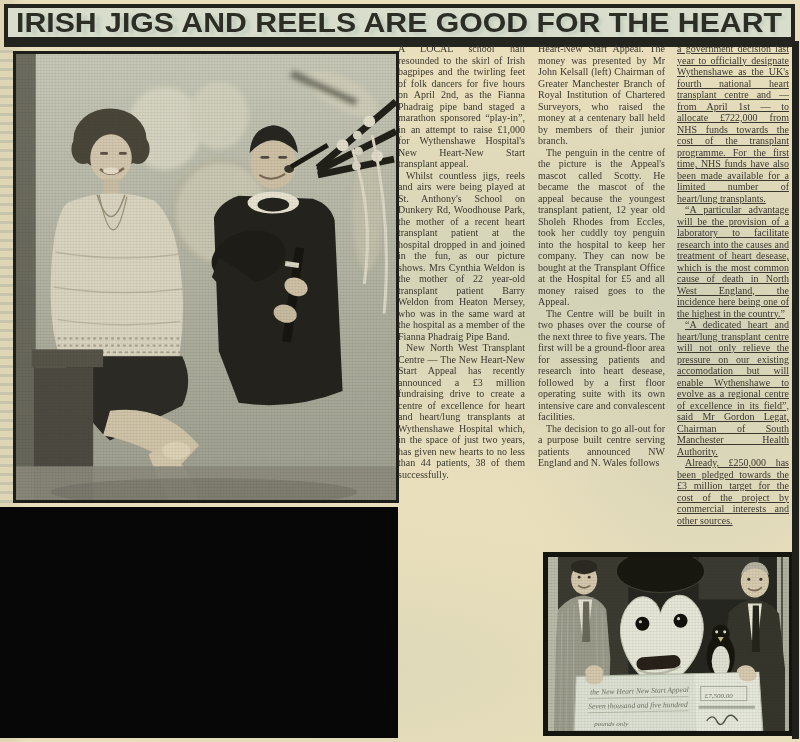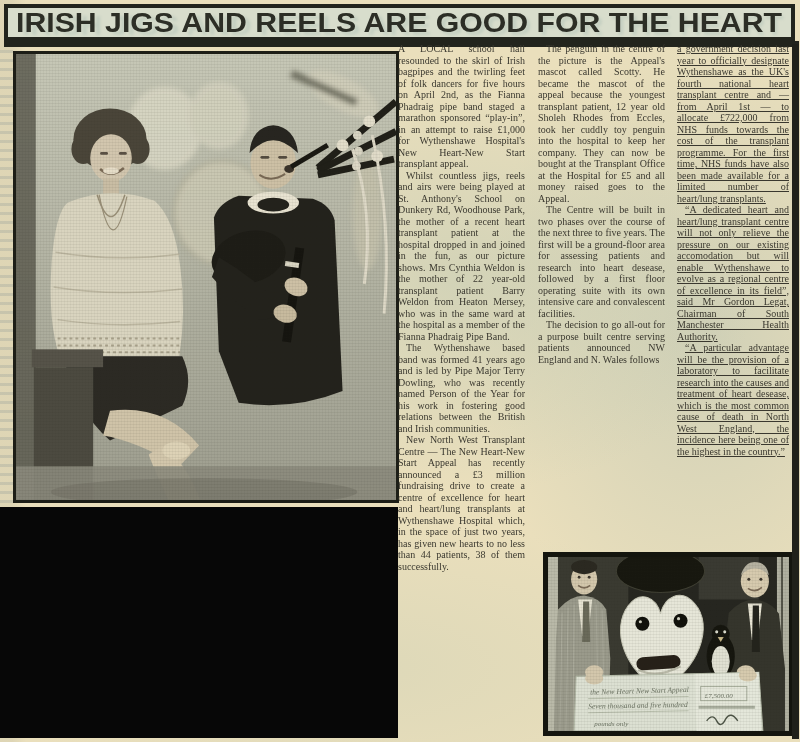--- a/index.html
+++ b/index.html
@@ -147,34 +147,35 @@
       <rect x="0" y="416" width="384" height="34" fill="#8b8a7c" opacity="0.9"></rect>
       <ellipse cx="190" cy="442" rx="155" ry="14" fill="#6f6e62" opacity="0.5"></ellipse>
     </svg>
   </div>
 
   <div class="black-block"></div>
 
   <div class="col col1">
     <p class="noindent">A LOCAL school hall resounded to the skirl of Irish bagpipes and the twirling feet of folk dancers for five hours on April 2nd, as the Fianna Phadraig pipe band staged a marathon sponsored “play-in”, in an attempt to raise £1,000 for Wythenshawe Hospital's New Heart-New Start transplant appeal.</p>
     <p>Whilst countless jigs, reels and airs were being played at St. Anthony's School on Dunkery Rd, Woodhouse Park, the mother of a recent heart transplant patient at the hospital dropped in and joined in the fun, as our picture shows. Mrs Cynthia Weldon is the mother of 22 year-old transplant patient Barry Weldon from Heaton Mersey, who was in the same ward at the hospital as a member of the Fianna Phadraig Pipe Band.</p>
-    <p>The Wythenshawe based band was formed 41 years ago and is led by Pipe Major Terry Dowling, who was recently named Person of the Year for his work in fostering good relations between the British and Irish communities.</p>
     <p><span class="lead">New North West Transplant Centre</span><span> — The New Heart-New Start Appeal has recently announced a £3 million fundraising drive to create a centre of excellence for heart and heart/lung transplants at Wythenshawe Hospital which, in the space of just two years, has given new hearts to no less than 44 patients, 38 of them successfully.</span></p>
   </div>
 
   <div class="col col2">
+    <p class="noindent">Heart-New Start Appeal. The money was presented by Mr John Kelsall (left) Chairman of Greater Manchester Branch of Royal Institution of Chartered Surveyors, who raised the money at a centenary ball held by members of their junior branch.</p>
     <p>The penguin in the centre of the picture is the Appeal's mascot called Scotty. He became the mascot of the appeal because the youngest transplant patient, 12 year old Sholeh Rhodes from Eccles, took her cuddly toy penguin into the hospital to keep her company. They can now be bought at the Transplant Office at the Hospital for £5 and all money raised goes to the Appeal.</p>
     <p>The Centre will be built in two phases over the course of the next three to five years. The first will be a ground-floor area for assessing patients and research into heart desease, followed by a first floor operating suite with its own intensive care and convalescent facilities.</p>
     <p>The decision to go all-out for a purpose built centre serving patients announced NW England and N. Wales follows</p>
   </div>
 
   <div class="col col3">
     <p class="noindent">a government decision last year to officially designate Wythenshawe as the UK's fourth national heart transplant centre and — from April 1st — to allocate £722,000 from NHS funds towards the cost of the transplant programme. For the first time, NHS funds have also been made available for a limited number of heart/lung transplants.</p>
+    <p>“A particular advantage will be the provision of a laboratory to facilitate research into the causes and treatment of heart desease, which is the most common cause of death in North West England, the incidence here being one of the highest in the country.”</p>
     <p>“A dedicated heart and heart/lung transplant centre will not only relieve the pressure on our existing accomodation but will enable Wythenshawe to evolve as a regional centre of excellence in its field”, said Mr Gordon Legat, Chairman of South Manchester Health Authority.</p>
-    <p>“A particular advantage will be the provision of a laboratory to facilitate research into the causes and treatment of heart desease, which is the most common cause of death in North West England, the incidence here being one of the highest in the country.”</p>
+    <p>Already, £250,000 has been pledged towards the £3 million target for the cost of the project by commercial interests and other sources.</p>
   </div>
 
   <div class="photo photo-cheque">
     <svg viewBox="0 0 240 172" preserveAspectRatio="none">
       <rect x="0" y="0" width="240" height="172" fill="#262620"></rect>
       <rect x="0" y="0" width="10" height="172" fill="#b9b9a8"></rect>
       <rect x="228" y="0" width="12" height="172" fill="#b0b0a0"></rect>
       <line x1="233" y1="0" x2="233" y2="172" stroke="#55554a" stroke-width="2"></line>
       <rect x="10" y="0" width="70" height="172" fill="#4a4a40" opacity="0.55"></rect>
       <rect x="150" y="0" width="60" height="42" fill="#3a3a32"></rect>

